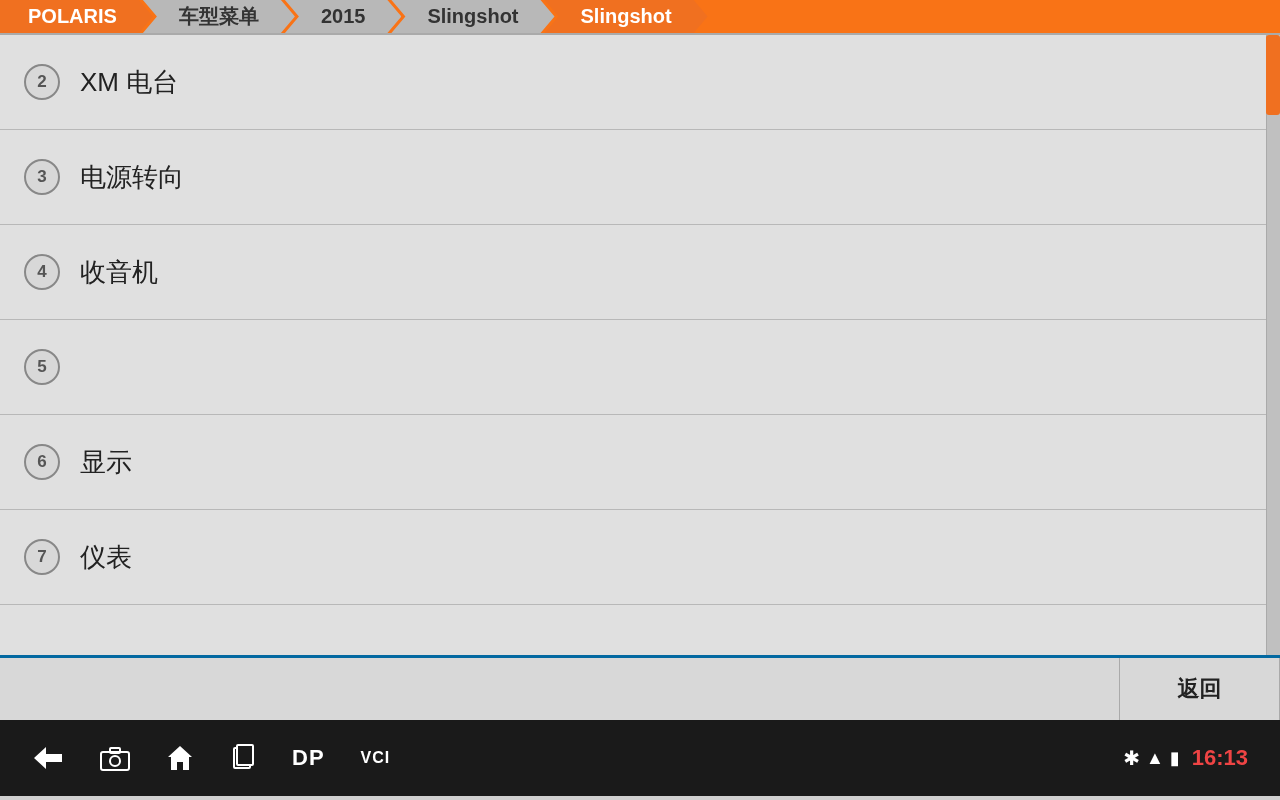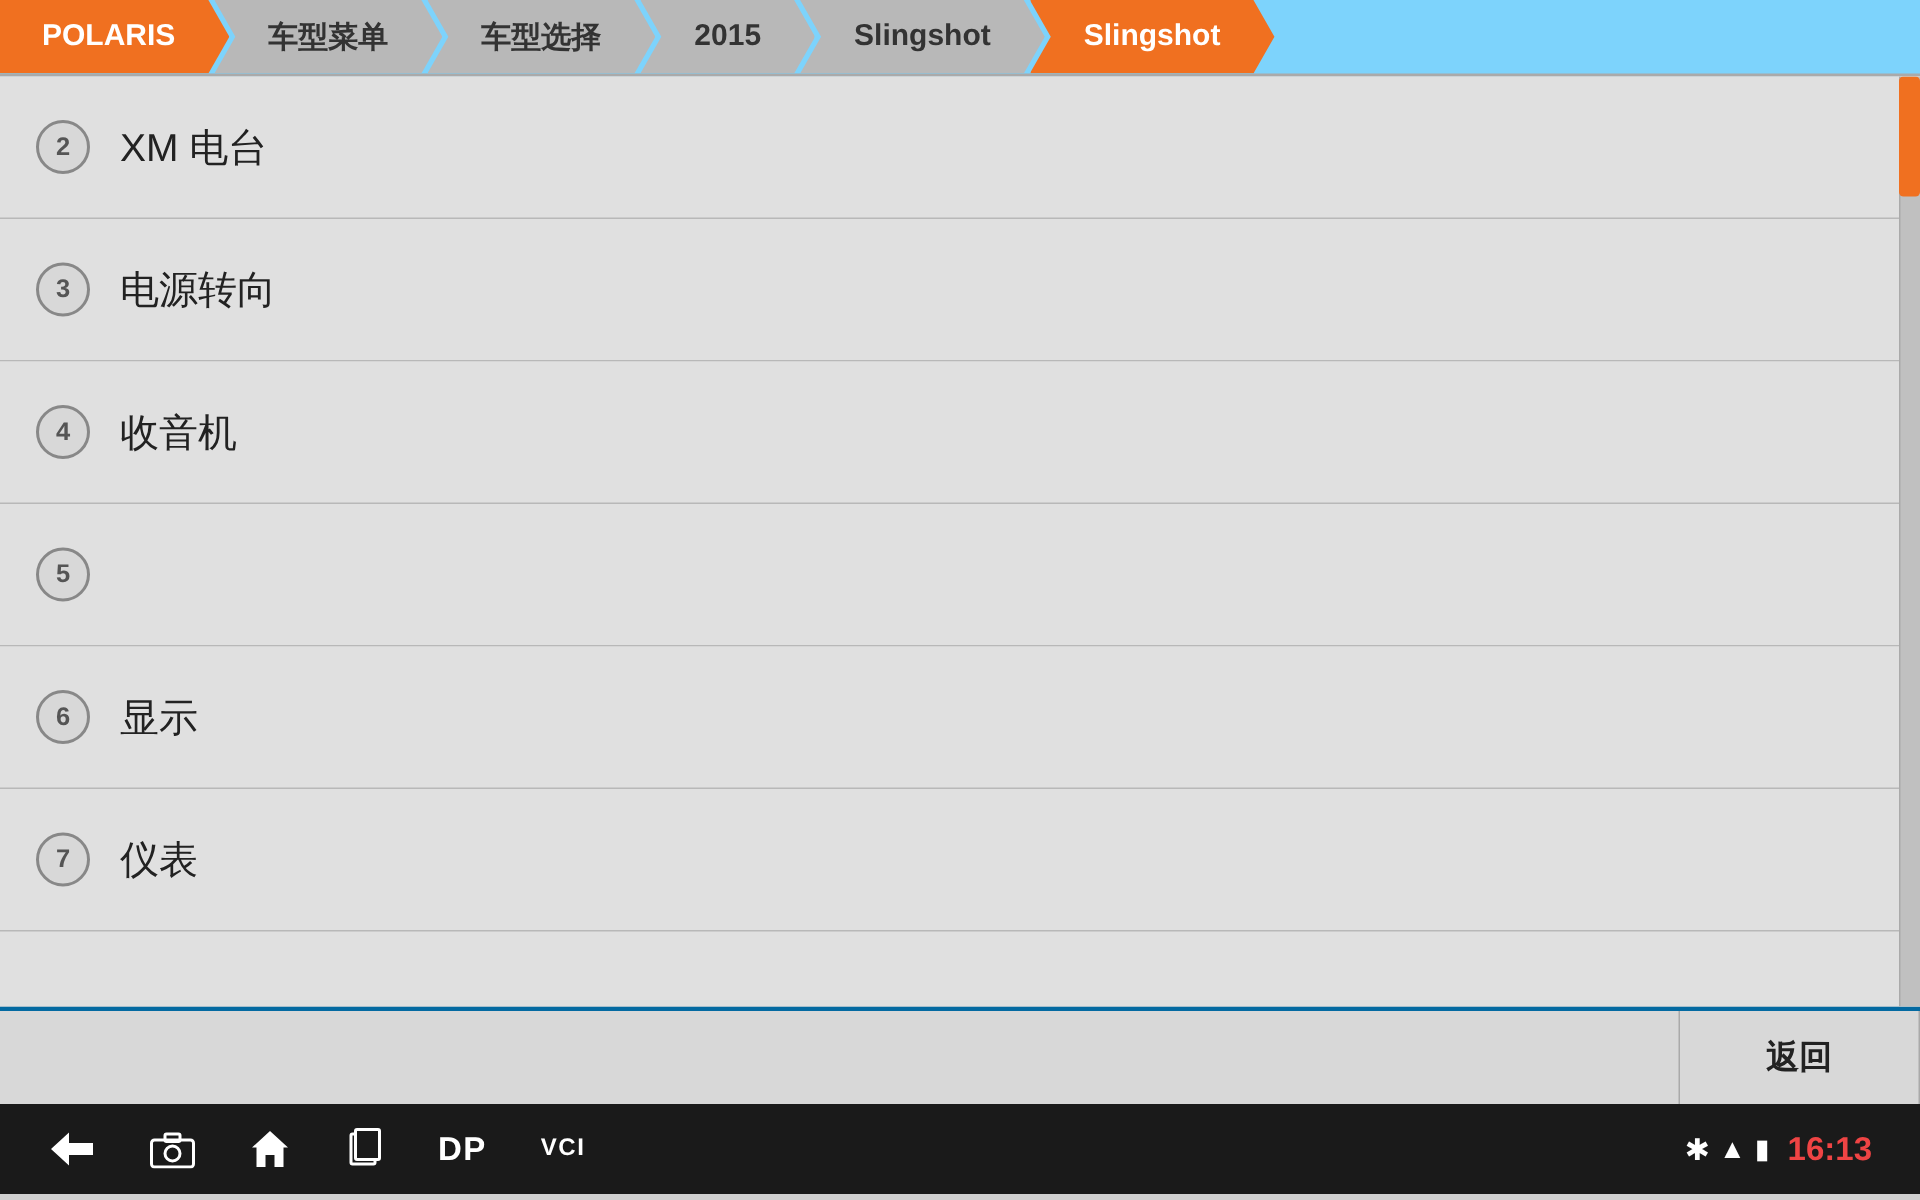--- a/index.html
+++ b/index.html
@@ -9,22 +9,22 @@
       background: #d0d0d0;
       font-family: 'Arial', sans-serif;
       overflow: hidden;
       position: relative;
     }
 
     
     #breadcrumb-bar {
       display: flex;
       align-items: stretch;
-      height: 51px;
-      background: #7dd3fc;
+      height: 35px;
+      background: #f97316;
       border-bottom: 2px solid #aaa;
     }
     .breadcrumb-item {
       display: flex;
       align-items: center;
       justify-content: center;
       padding: 0 28px;
       font-size: 20px;
       font-weight: bold;
       color: white;
@@ -137,21 +137,21 @@
       font-size: 22px;
       color: #222;
       font-weight: bold;
       cursor: pointer;
       border-right: 1px solid #aaa;
       background: #d8d8d8;
     }
 
     
     #system-bar {
-      height: 60px;
+      height: 76px;
       background: #1a1a1a;
       display: flex;
       align-items: center;
       justify-content: space-between;
       padding: 0 32px;
     }
     .sys-icons-left {
       display: flex;
       align-items: center;
       gap: 36px;
@@ -183,23 +183,20 @@
   </style>
 </head>
 <body>
 
 <div id="breadcrumb-bar">
   <div class="breadcrumb-item">
     <span>POLARIS</span>
   </div>
   <div class="breadcrumb-item middle">
     <span>车型菜单</span>
-  </div>
-  <div class="breadcrumb-item middle">
-    <span>车型选择</span>
   </div>
   <div class="breadcrumb-item middle">
     <span>2015</span>
   </div>
   <div class="breadcrumb-item middle">
     <span>Slingshot</span>
   </div>
   <div class="breadcrumb-item active">
     <span>Slingshot</span>
   </div>

